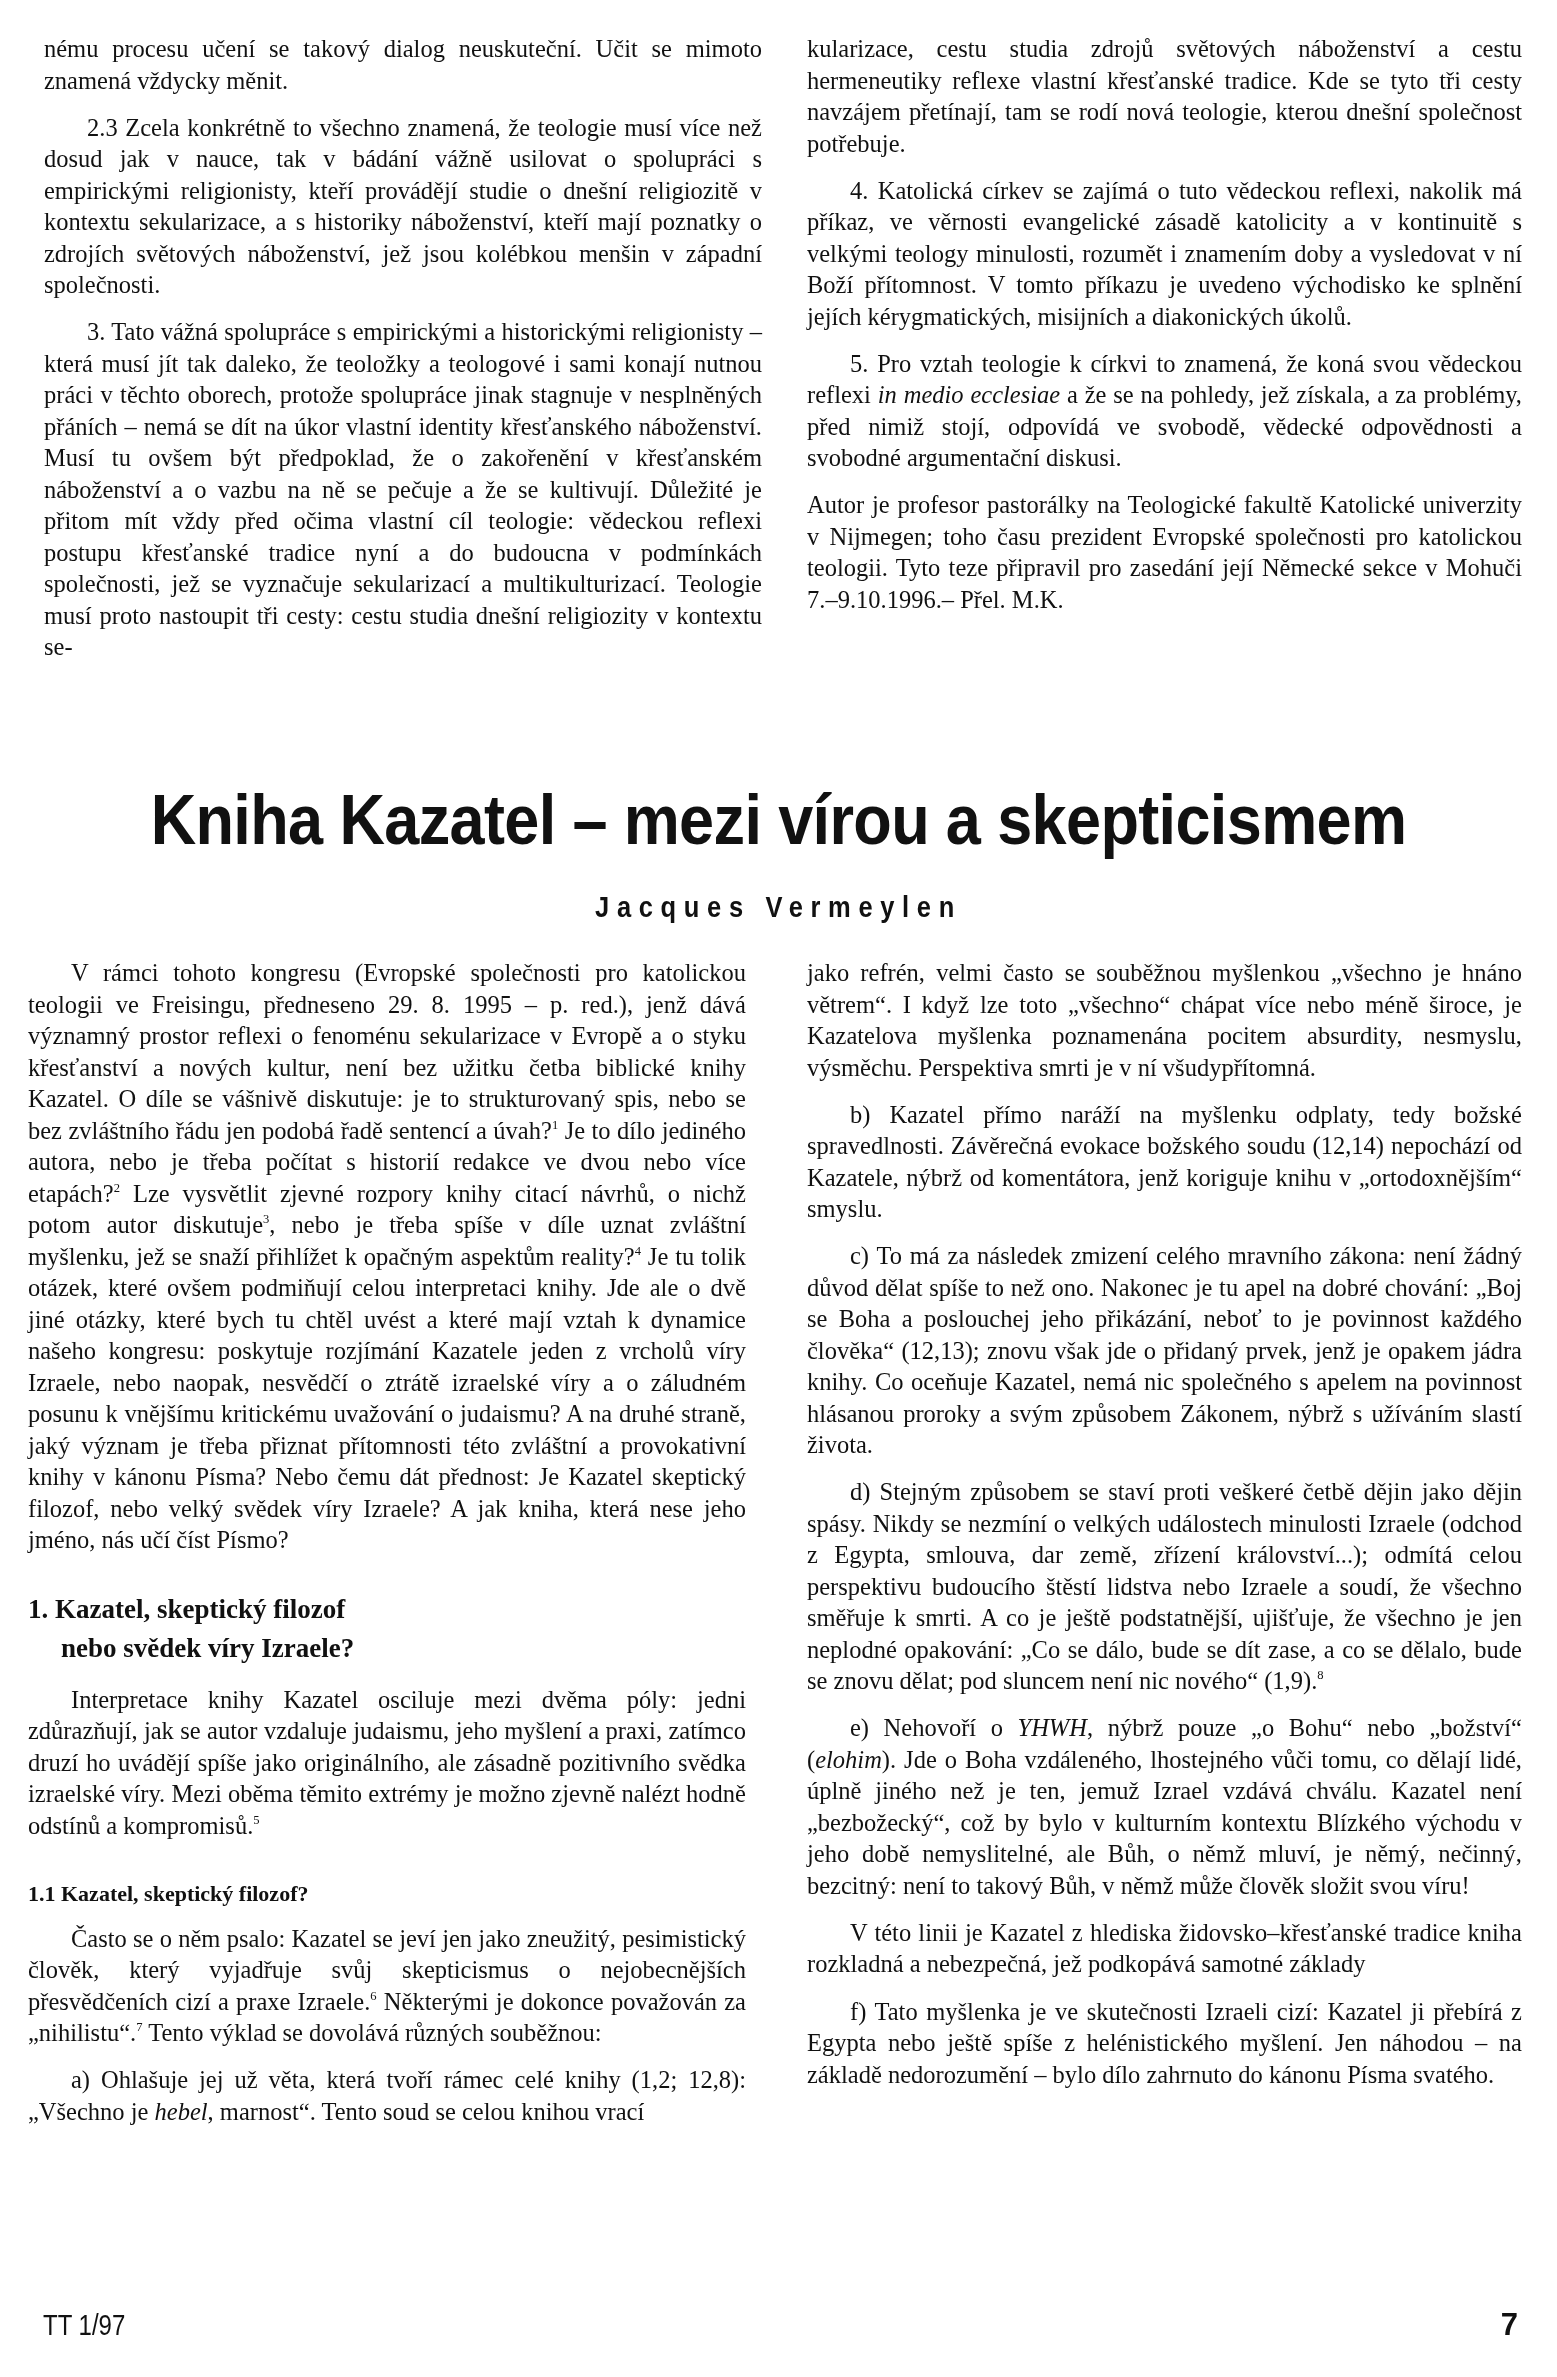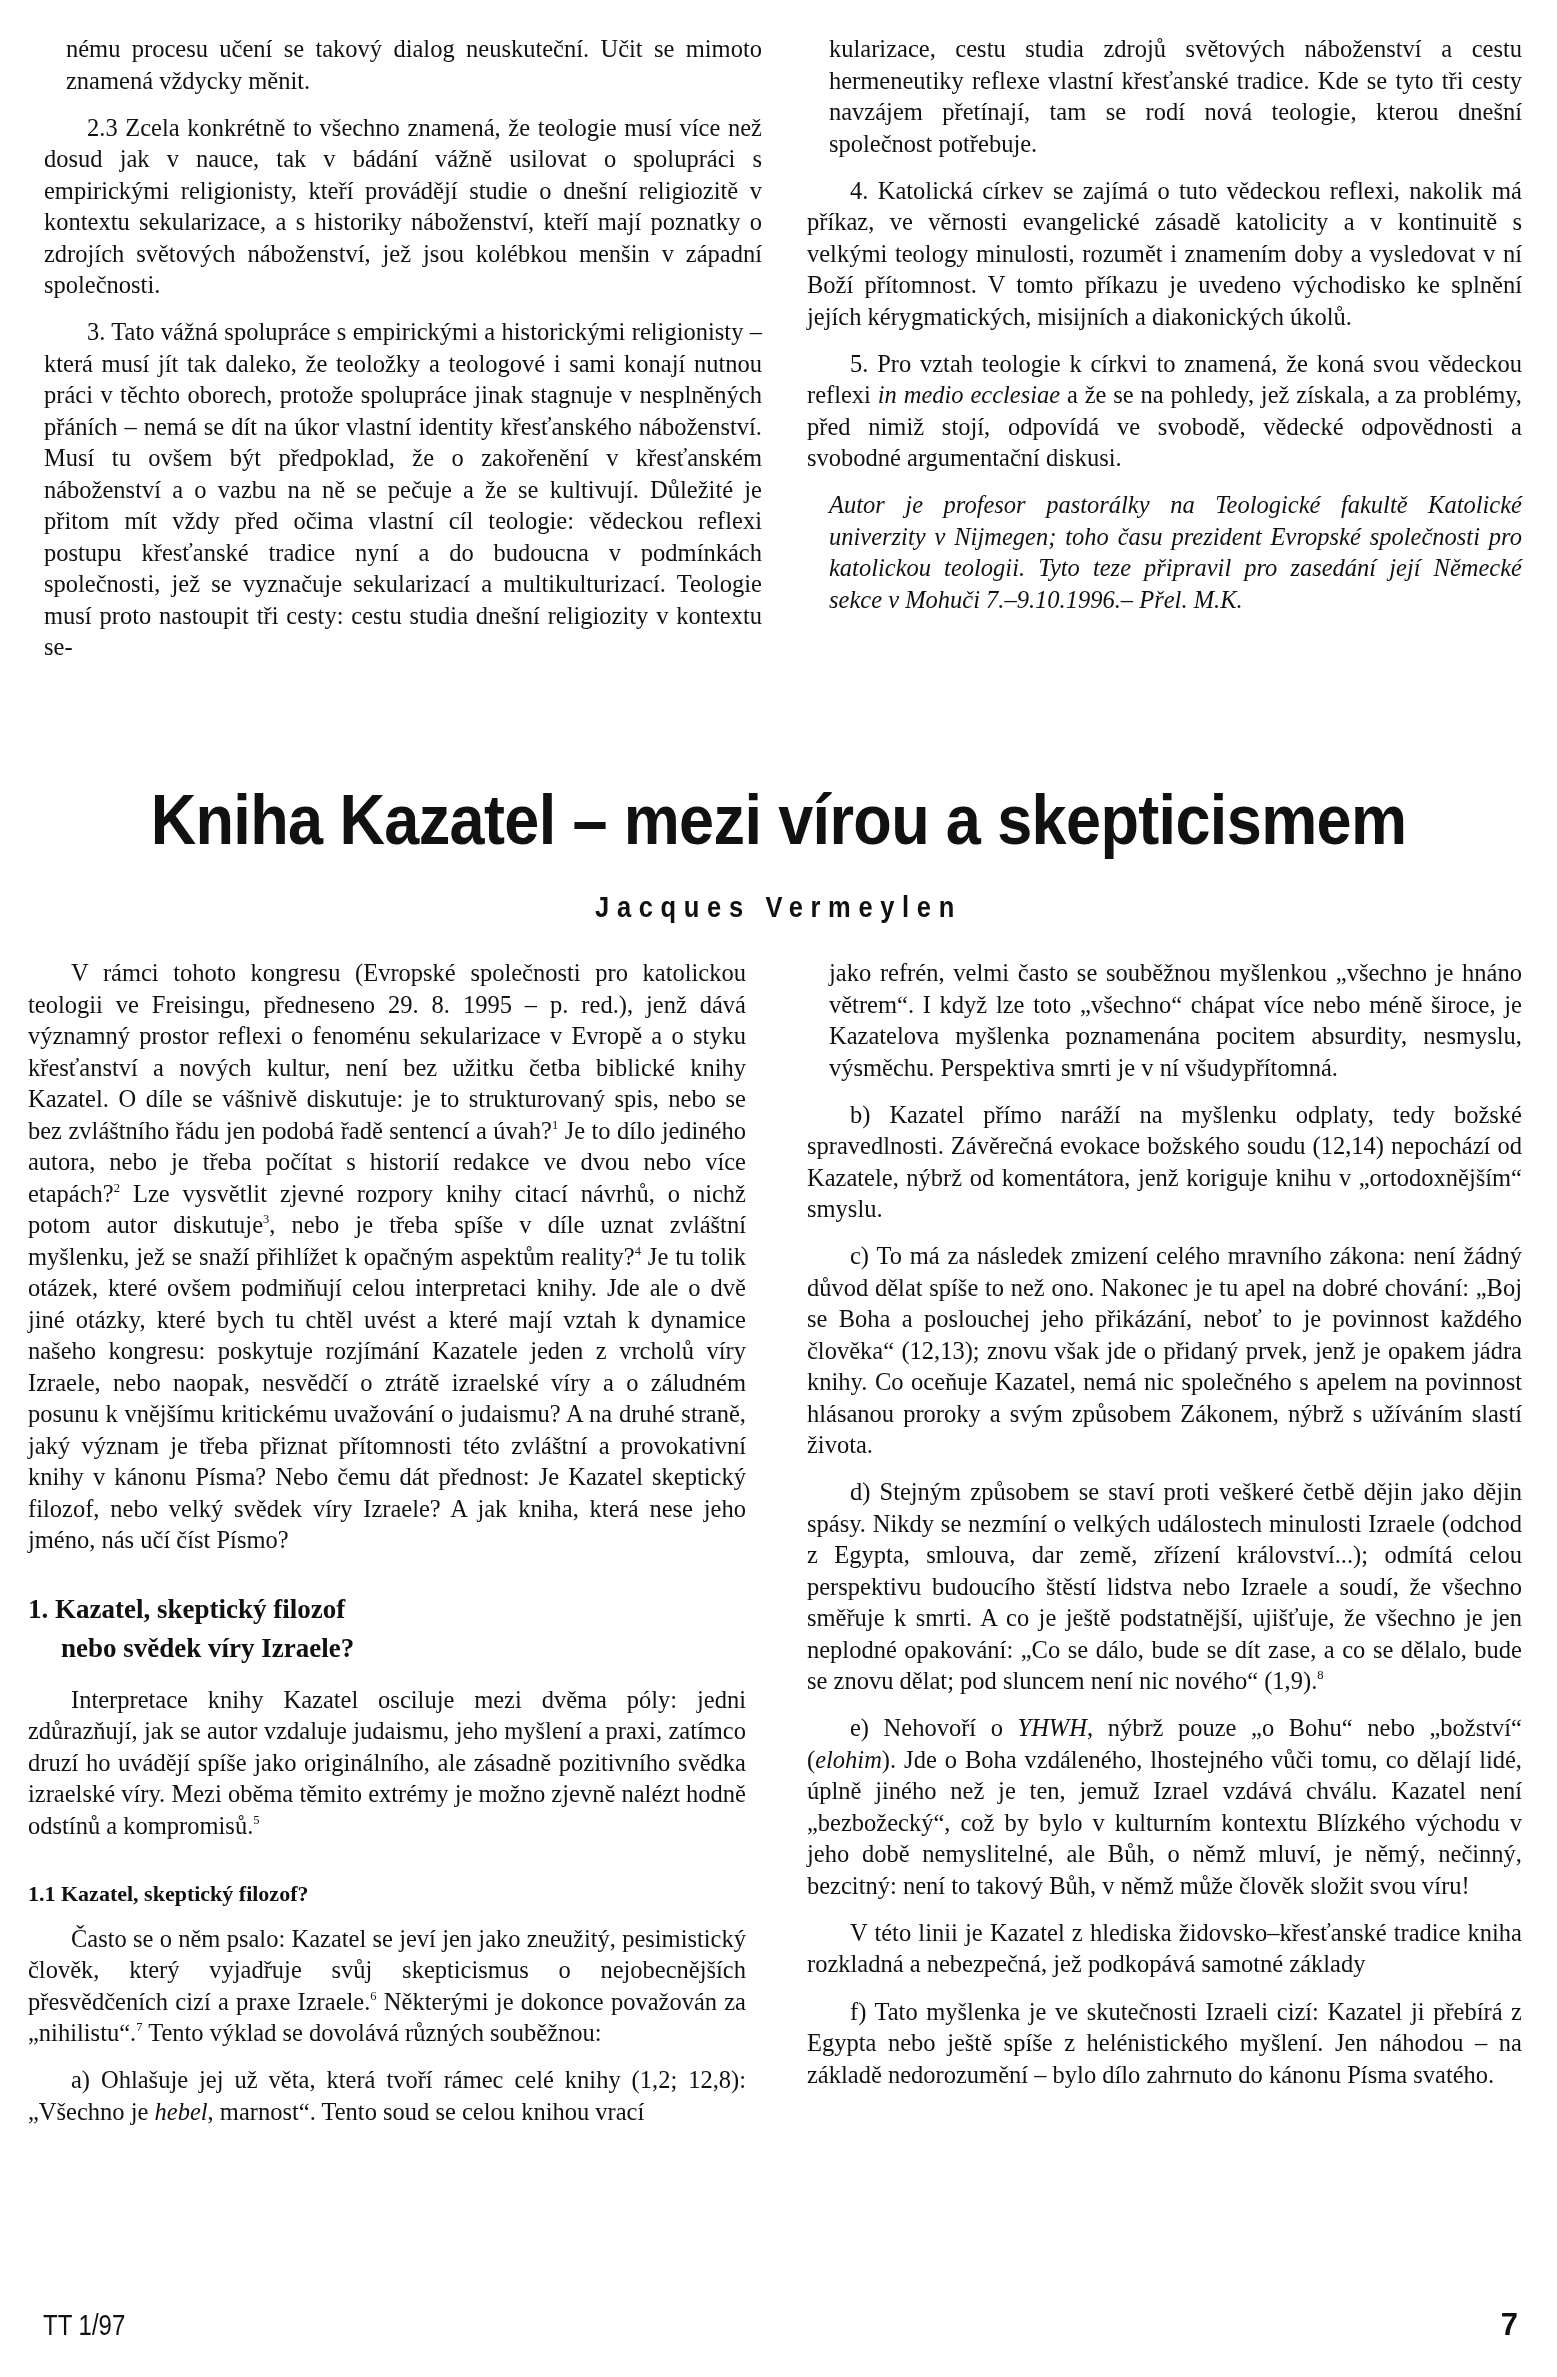--- a/index.html
+++ b/index.html
@@ -1,21 +1,21 @@
 <!DOCTYPE html>
 <html style="font-size:12px"><head>
 <meta charset="utf-8">
 <style>
   html, body { margin: 0; padding: 0; background: #ffffff; }
   body { width: 1557px; height: 2377px; position: relative; overflow: hidden; color: #111; }
   .col { position: absolute; font-family: "Liberation Serif", "DejaVu Serif", serif; font-size: 24.5px; line-height: 31.5px; text-align: justify; hyphens: manual; }
   .col p { margin: 0 0 15.6px 0; text-indent: 0; }
   .col p.ind { text-indent: 43px; }
-  .col p.noind { text-indent: 0; margin-left: 22px; }
-  .col p.note { font-style: italic; }
+  .col p.noind { text-indent: 0; }
+  .col p.note { }
   .col .it { font-style: italic; }
   .col sup { font-size: 12.6px; line-height: 0; vertical-align: 9.6px; }
   #top-left  { left: 44px;   top: 33px;   width: 718px; }
   #top-right { left: 807px; top: 33px;   width: 715px; }
   #bot-left  { left: 28px;   top: 957px; width: 718px; }
   #bot-right { left: 807px; top: 957px; width: 715px; }
   #title { position: absolute; left: 0; width: 1557px; top: 779px; text-align: center;
            font-family: "Liberation Sans", "DejaVu Sans", sans-serif; font-weight: bold;
            font-size: 70px; line-height: 82px; transform: scaleX(0.9); transform-origin: center; letter-spacing: -0.7px; }
   #author { position: absolute; left: 0; width: 1557px; top: 888px; text-align: center;

